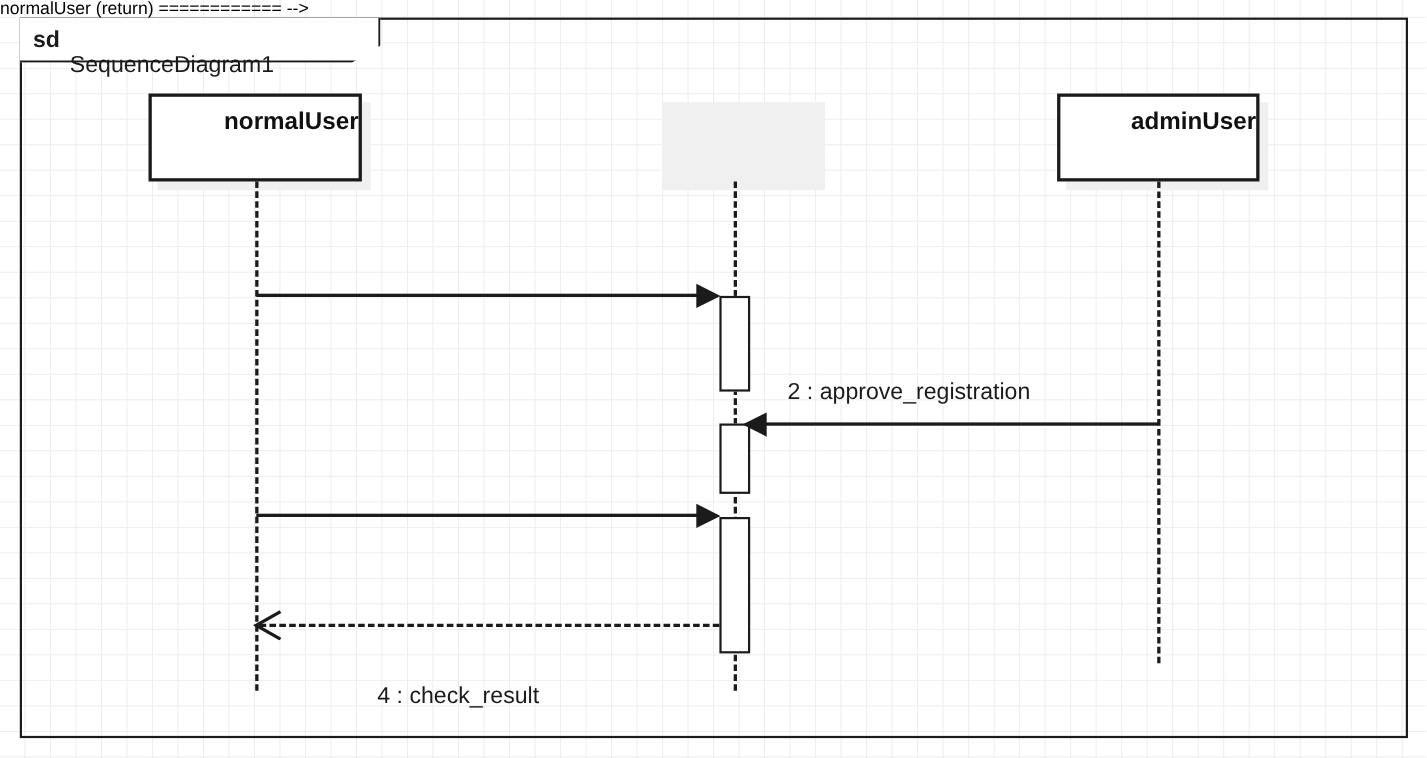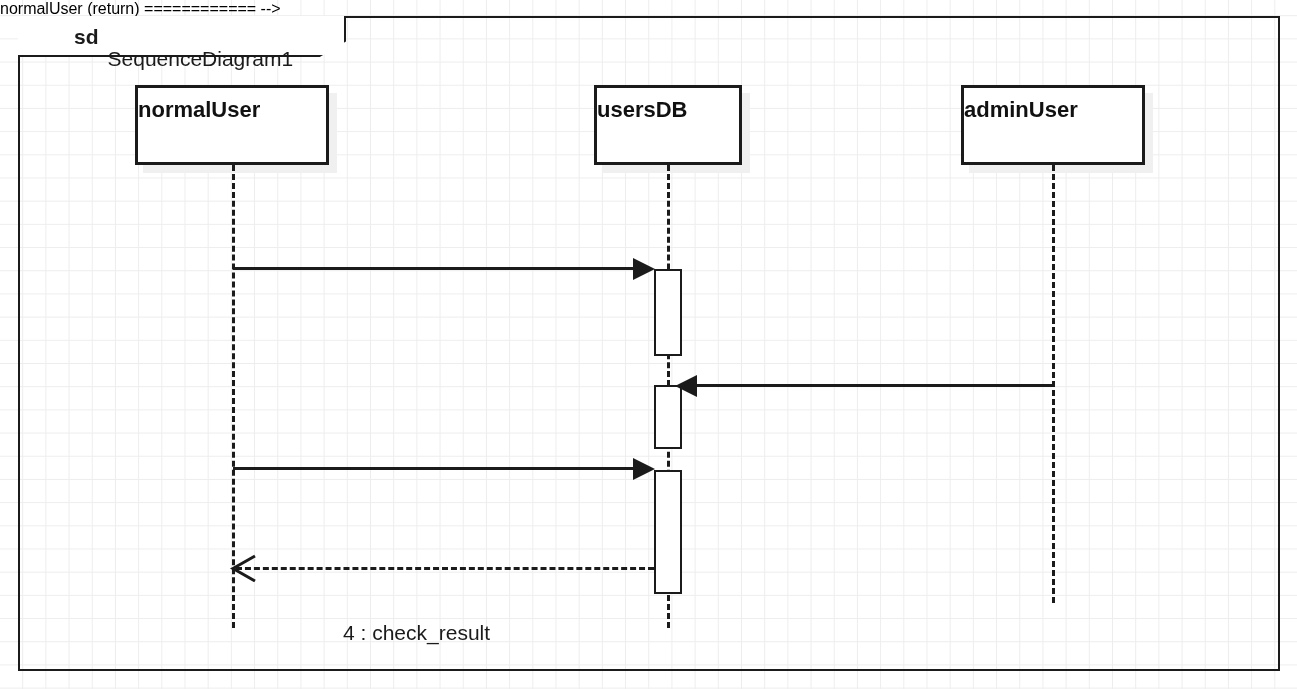--- a/index.html
+++ b/index.html
@@ -58,21 +58,20 @@
     align-items: center;
     padding-left: 12px;
     box-sizing: border-box;
     pointer-events: none;
   }
   .tab-kind {
     font-weight: bold;
     font-size: 21px;
     color: #1b1b1b;
     letter-spacing: 0px;
-    margin-left: 44px;
   }
   .tab-title {
     font-weight: normal;
     font-size: 21px;
     color: #1b1b1b;
     margin-left: 9px;
     margin-top: 44px;
   }
 
   
@@ -80,21 +79,21 @@
     position: absolute;
     background: #f0f0f0;
   }
   .head-box {
     position: absolute;
     background: #ffffff;
     border: 3px solid #1b1b1b;
     box-sizing: border-box;
     display: flex;
     align-items: flex-start;
-    justify-content: flex-start;
+    justify-content: flex-end;
   }
   .head-label {
     font-size: 22px;
     font-weight: bold;
     color: #111111;
     margin-top: 9px;
     white-space: nowrap;
   }
 
   
@@ -166,23 +165,20 @@
 
   
   <div class="head-shadow" style="left:143px; top:93px; width:194px; height:80px;"></div>
   <div class="head-box" style="left:135px; top:85px; width:194px; height:80px;">
     <span class="head-label">normalUser</span>
   </div>
   <div class="lifeline" style="left:232px; top:165px; height:463px;"></div>
 
   
   <div class="head-shadow" style="left:602px; top:93px; width:148px; height:80px;"></div>
-  <div class="head-box" style="left:594px; top:85px; width:148px; height:80px;">
-    <span class="head-label">usersDB</span>
-  </div>
   <div class="lifeline" style="left:667px; top:165px; height:463px;"></div>
 
   
   <div class="head-shadow" style="left:969px; top:93px; width:184px; height:80px;"></div>
   <div class="head-box" style="left:961px; top:85px; width:184px; height:80px;">
     <span class="head-label">adminUser</span>
   </div>
   <div class="lifeline" style="left:1052px; top:165px; height:438px;"></div>
 
   
@@ -190,20 +186,21 @@
   <div class="activation" style="left:654px; top:385px; width:28px; height:64px;"></div>
   <div class="activation" style="left:654px; top:470px; width:28px; height:124px;"></div>
 
   
   <div class="msg-line" style="left:233px; top:267px; width:406px;"></div>
   <div class="arrow-filled-right" style="left:633px; top:258px;"></div>
 
   
   <div class="msg-line" style="left:696px; top:384px; width:357px;"></div>
   <div class="arrow-filled-left" style="left:675px; top:375px;"></div>
+  <div class="msg-label" style="left:716px; top:345px;">2 : approve_registration</div>
 
   
   <div class="msg-line" style="left:233px; top:467px; width:406px;"></div>
   <div class="arrow-filled-right" style="left:633px; top:458px;"></div>
 
    normalUser (return) ============ --&gt;
   <div class="msg-line dashed" style="left:236px; top:567px; width:418px;"></div>
   <svg class="arrow-open-left" style="left:230px; top:554px;" viewBox="0 0 26 28">
     <path d="M 25 2 L 3 14.5 L 25 27" fill="none" stroke="#1b1b1b" stroke-width="3"></path>
   </svg>

